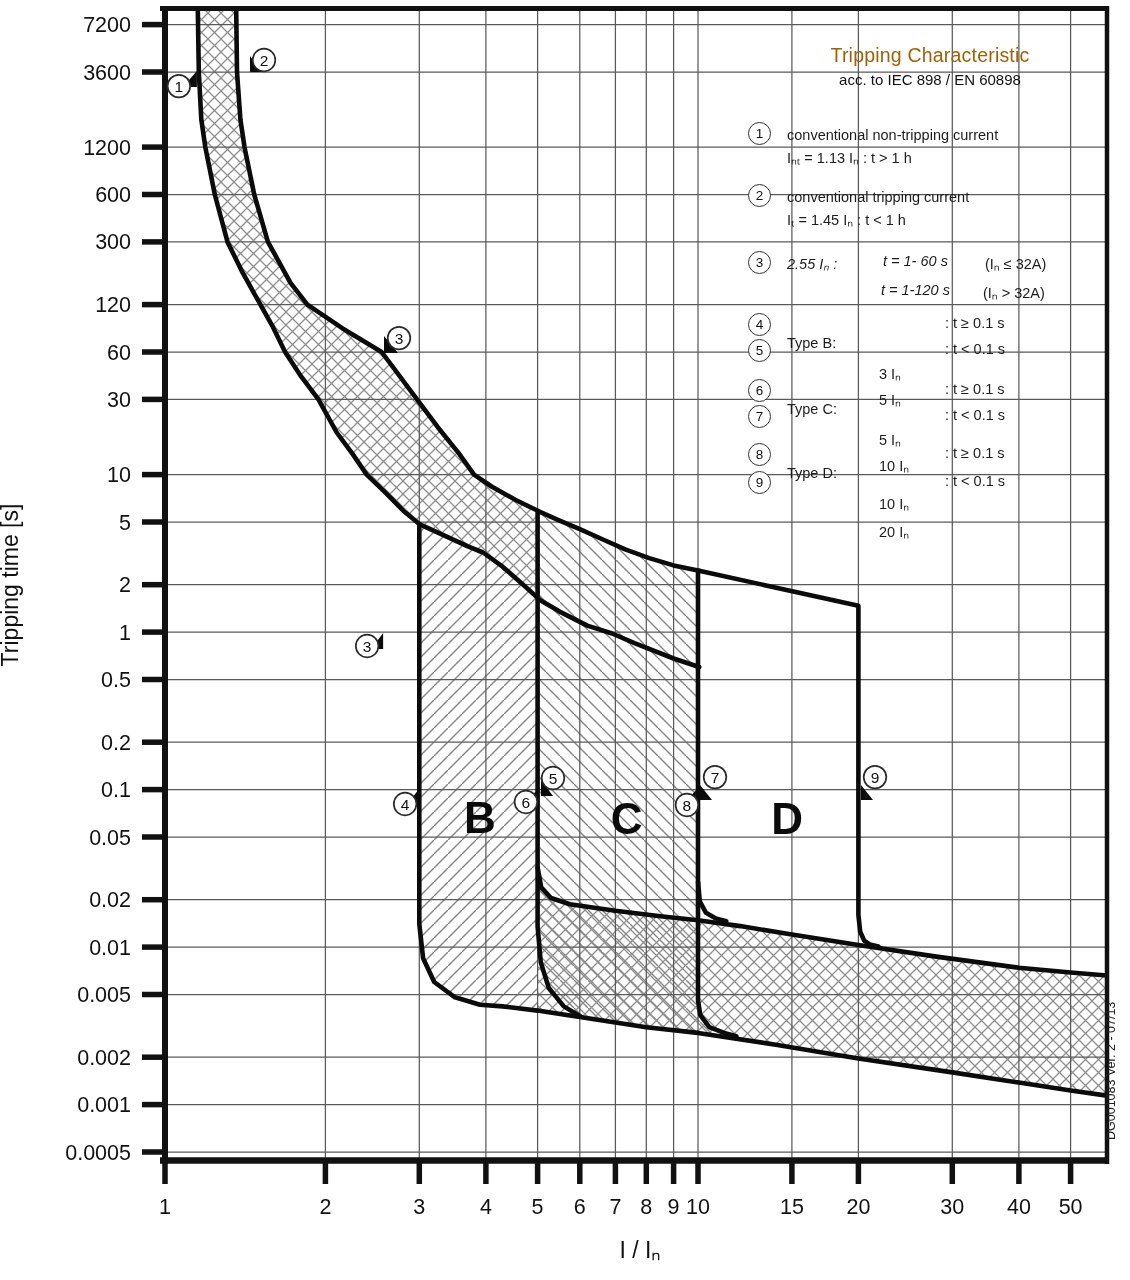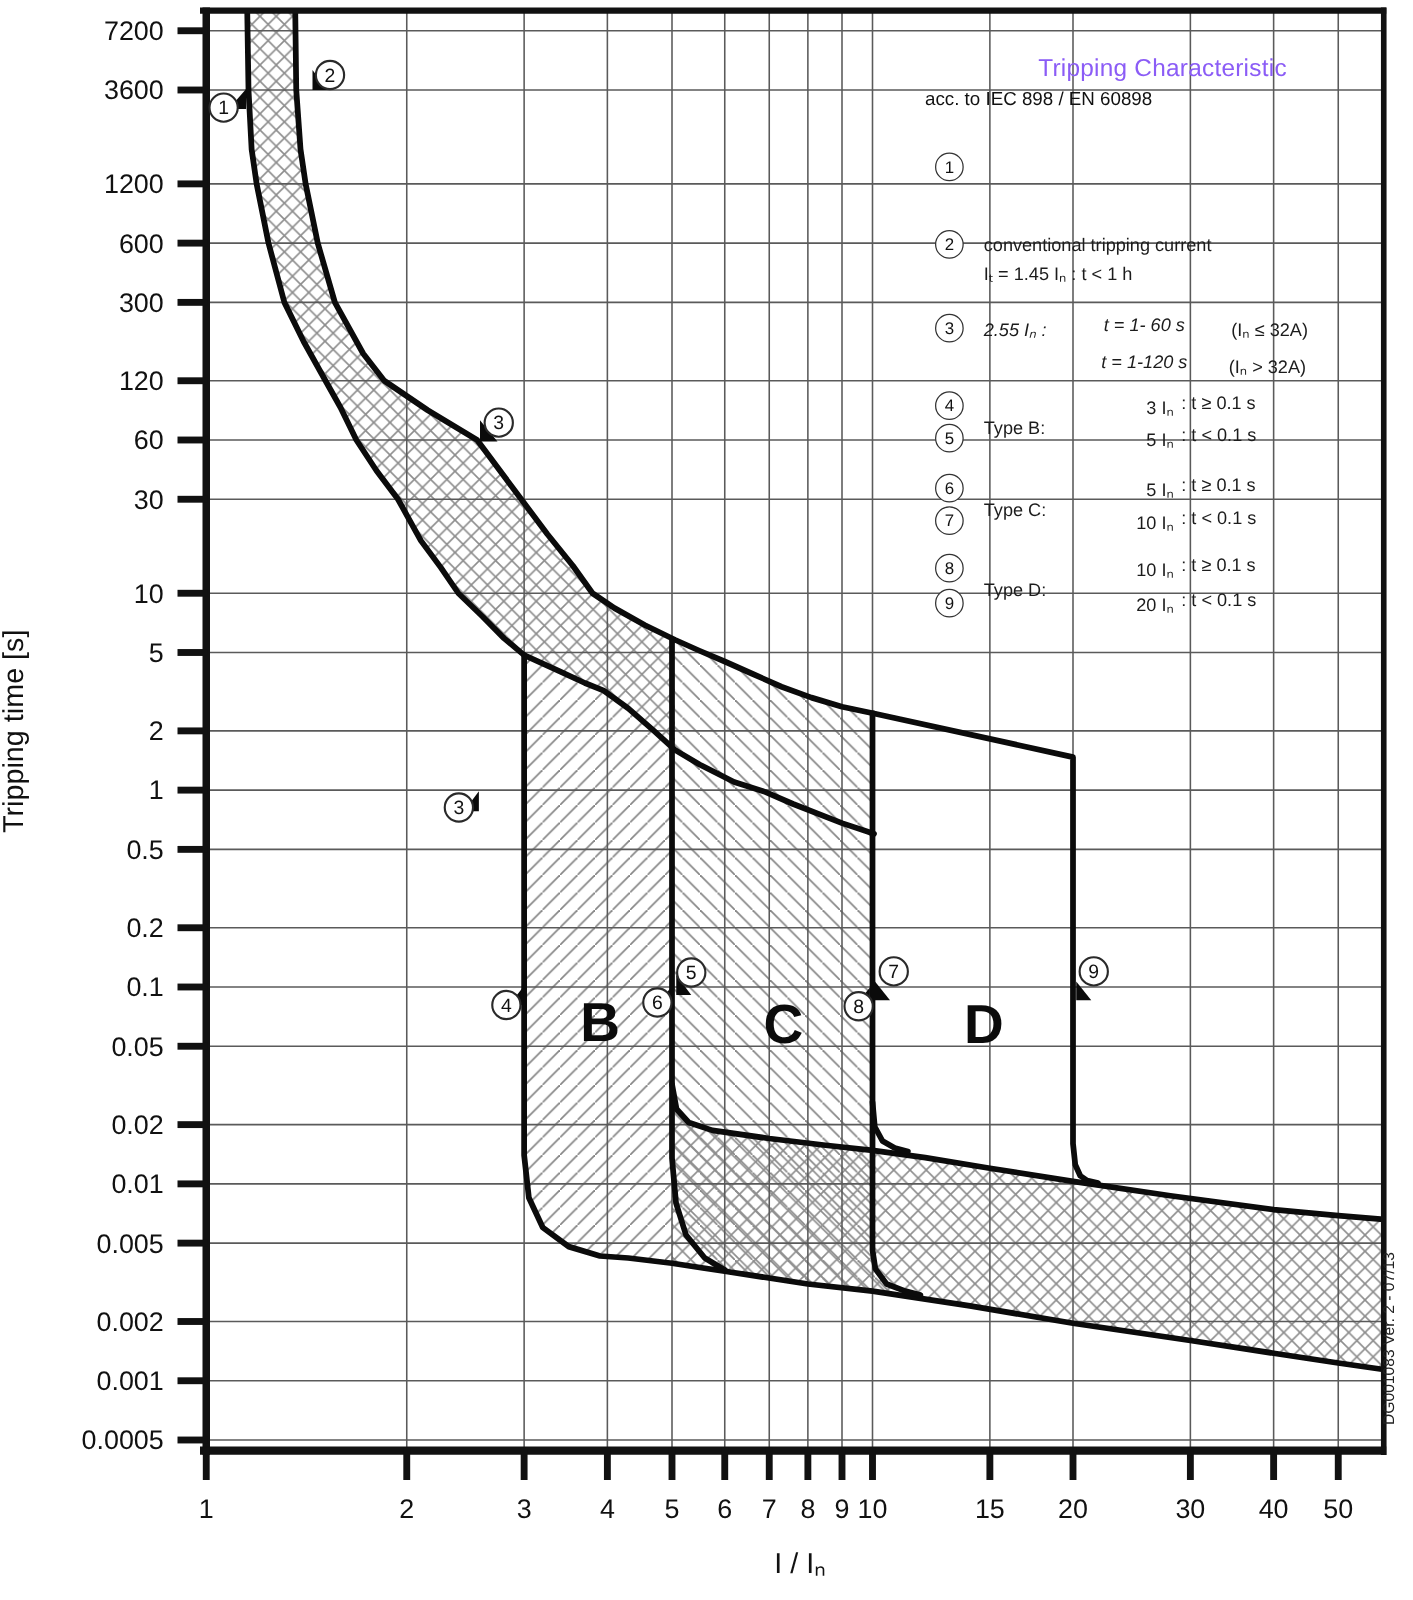--- a/index.html
+++ b/index.html
@@ -1,27 +1,27 @@
 <!DOCTYPE html>
 <html><head>
 <meta charset="utf-8">
 <style>
   html,body{margin:0;padding:0;background:#fff;}
   body{width:1130px;height:1280px;position:relative;font-family:"Liberation Sans",sans-serif;color:#1a1a1a;overflow:hidden;}
   #chart{position:absolute;left:0;top:0;width:894px;height:1280px;}
   .legend{position:absolute;left:740px;top:44px;width:380px;font-size:14.5px;color:#1c1c1c;}
-  .legend-title{text-align:center;font-size:19.5px;letter-spacing:.2px;color:#8b5cf6;}
-  .legend-sub{font-size:15px;margin-top:4px;color:#111;}
+  .legend-title{text-align:center;font-size:19.5px;letter-spacing:.2px;color:#a16207;}
+  .legend-sub{text-align:center;font-size:15px;margin-top:4px;color:#111;}
   .lrow{position:absolute;left:8px;display:flex;align-items:flex-start;white-space:nowrap;}
   .lcirc{flex:0 0 auto;width:21px;height:21px;border:1.4px solid #333;border-radius:50%;
          display:inline-flex;align-items:center;justify-content:center;
          font-size:13.5px;color:#111;background:#fff;margin-top:-2px;}
   .ltext{margin-left:16px;line-height:23px;}
   .tcol{display:inline-block;width:96px;margin-left:16px;font-style:italic;}
-  .ccol{display:inline-block;width:60px;text-align:right;}
+  .ccol{display:inline-block;width:60px;margin-top:48px;}
   .dcol{display:inline-block;margin-left:6px;}
   .icol{display:inline-block;margin-left:42px;width:92px;margin-top:20px;}
   .pcol{display:inline-block;width:96px;font-style:italic;}
   .footer-note{position:absolute;left:1104px;top:1140px;transform:rotate(-90deg);transform-origin:0 0;
                width:200px;font-size:12.5px;color:#222;white-space:nowrap;}
 </style>
 </head>
 <body>
 
 <div id="chart"><svg width="1130" height="1280" viewBox="0 0 1130 1280" xmlns="http://www.w3.org/2000/svg" font-family="Liberation Sans, sans-serif">
@@ -205,20 +205,22 @@
       <circle cx="875.0" cy="777.1" r="11.3" fill="#fff" stroke="#2a2a2a" stroke-width="1.7"></circle>
       <text x="875.0" y="782.6" text-anchor="middle" font-size="15.5" fill="#111">9</text>
   </svg></div>
 
 <div class="legend">
   <div class="legend-title">Tripping Characteristic</div>
   <div class="legend-sub">acc. to IEC 898 / EN 60898</div>
 
   <div class="lrow" style="top:80px">
     <span class="lcirc">1</span>
+    <span class="ltext"><span>conventional non-tripping current</span><br>
+    <span>Iₙₜ  = 1.13 Iₙ :  t &gt; 1 h</span></span>
   </div>
 
   <div class="lrow" style="top:142px">
     <span class="lcirc">2</span>
     <span class="ltext"><span>conventional tripping current</span><br>
     <span>Iₜ  = 1.45 Iₙ :  t &lt; 1 h</span></span>
   </div>
 
   <div class="lrow" style="top:209px">
     <span class="lcirc">3</span>

